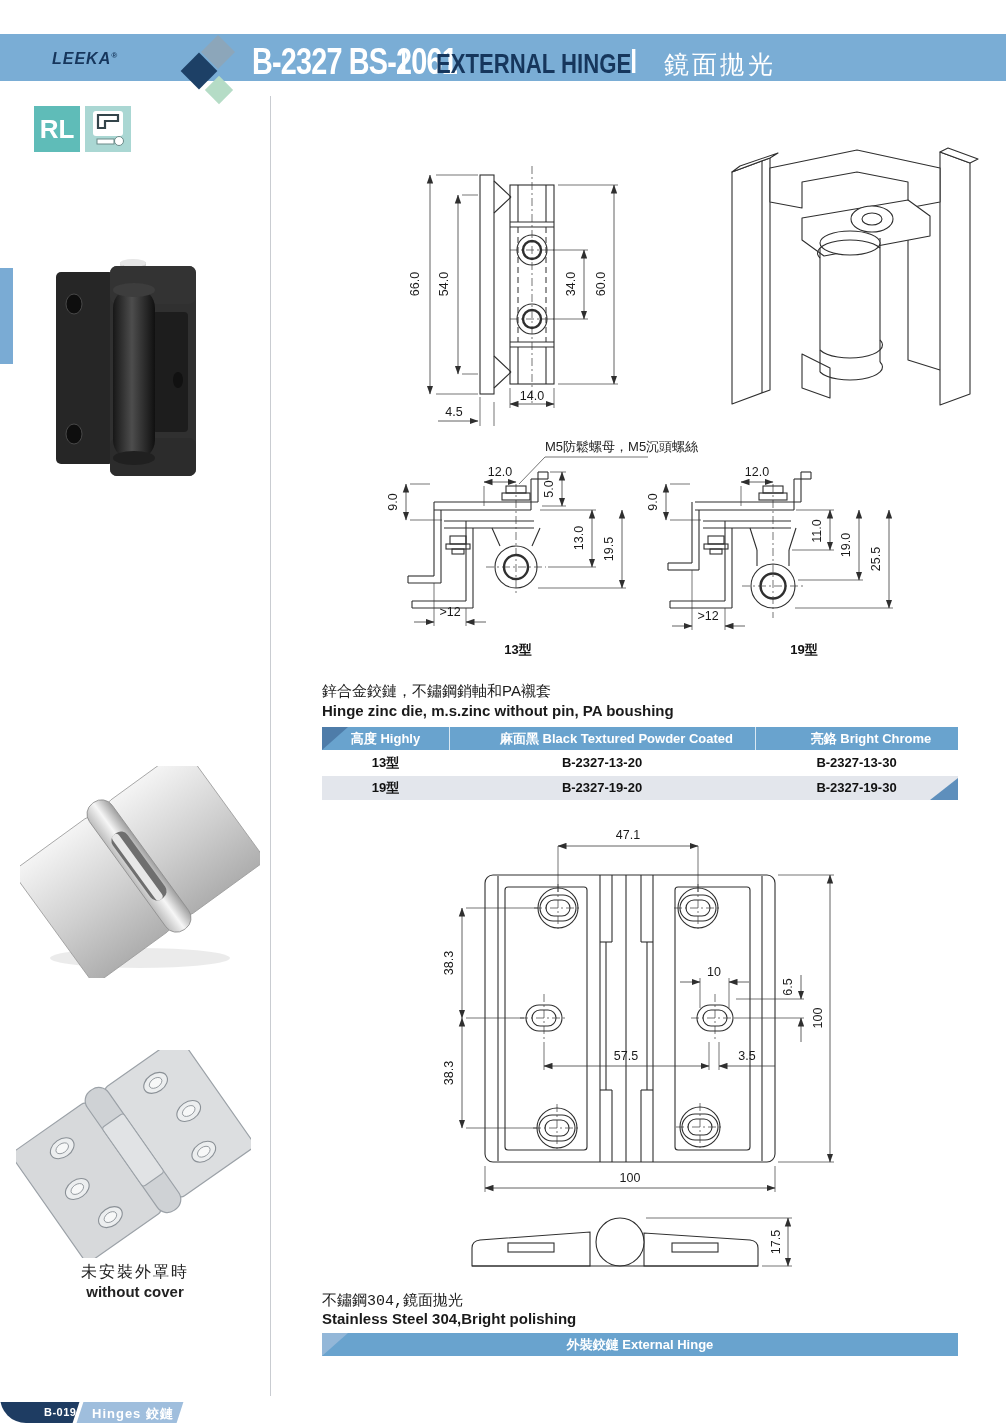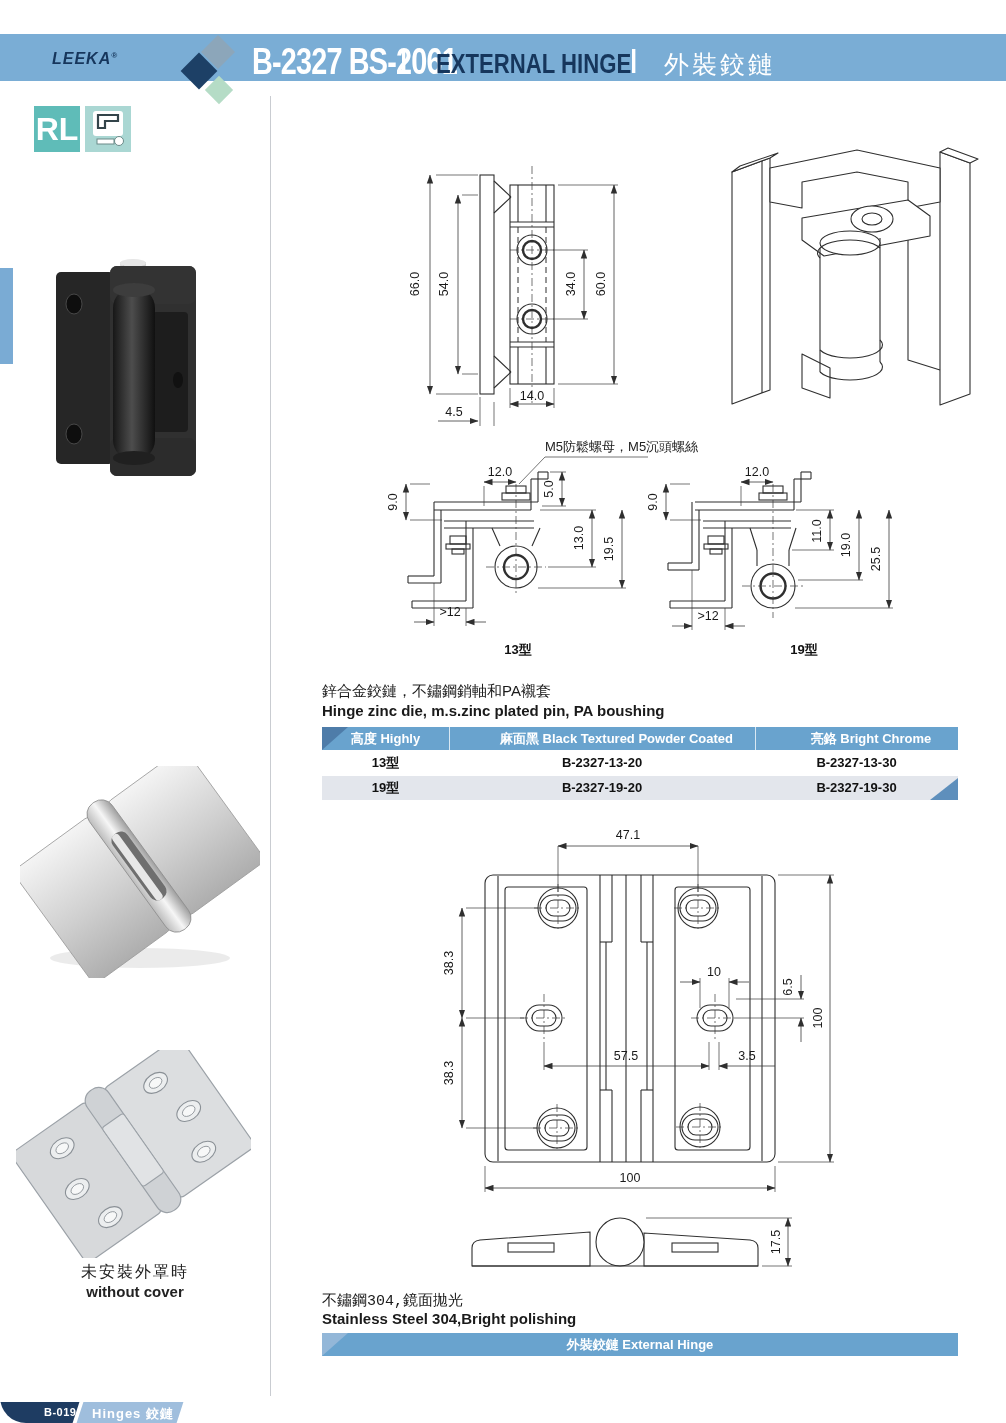--- a/index.html
+++ b/index.html
@@ -19,21 +19,21 @@
          transform:scaleX(.8);transform-origin:left top;white-space:nowrap;}
   .hsep{color:#fff;font-size:26px;font-weight:bold;top:44px;}
   #hsep1{left:400px;}
   #hsep2{left:630px;}
   #title-en{left:436px;top:49px;color:#16365c;font-weight:bold;font-size:27px;letter-spacing:0;
             transform:scaleX(.82);transform-origin:left top;white-space:nowrap;}
   #title-zh{left:664px;top:48px;color:#fff;font-size:25px;letter-spacing:3px;white-space:nowrap;}
 
   
   #rl-badge{left:34px;top:106px;width:46px;height:46px;background:#5fbcb8;color:#fff;
-            font-weight:bold;font-size:32px;text-align:center;line-height:46px;}
+            font-weight:bold;font-size:26px;text-align:center;line-height:46px;}
   #hinge-badge{left:85px;top:106px;width:46px;height:46px;background:#aad7d3;}
 
   #divider{left:270px;top:96px;width:1px;height:1300px;background:#c9ccd1;}
   #accent-bar{left:0;top:268px;width:13px;height:96px;background:#7aabd4;}
 
   
   .zhtext{font-size:15px;color:#1a1a1a;}
   .entext{font-size:15px;font-weight:bold;color:#1a1a1a;}
   #photo-cap-zh{left:30px;top:1262px;width:210px;text-align:center;font-size:16px;letter-spacing:2px;color:#222;}
   #photo-cap-en{left:30px;top:1283px;width:210px;text-align:center;font-size:15px;font-weight:bold;color:#222;}
@@ -102,21 +102,21 @@
 
   <div class="abs" id="header-bar"></div>
   <div class="abs" id="brand"><span>LEEKA</span><sup>®</sup></div>
   <div class="abs dia" id="dia1"></div>
   <div class="abs dia" id="dia2"></div>
   <div class="abs dia" id="dia3"></div>
   <div class="abs" id="model">B-2327 BS-2061</div>
   <div class="abs hsep" id="hsep1">|</div>
   <div class="abs" id="title-en">EXTERNAL HINGE</div>
   <div class="abs hsep" id="hsep2">|</div>
-  <div class="abs" id="title-zh">外裝鉸鏈</div>
+  <div class="abs" id="title-zh">鏡面拋光</div>
 
   <div class="abs" id="rl-badge"><span>RL</span></div>
   <div class="abs" id="hinge-badge">
     <svg width="46" height="46">
       <rect x="8" y="5" width="30" height="25" rx="3" fill="#fff"></rect>
       <path d="M13,9 v13 h7 v-7 h13 v-6 z" fill="none" stroke="#33444a" stroke-width="2.2"></path>
       <circle cx="34" cy="35" r="4.5" fill="#fff" stroke="#6a8a88" stroke-width="1"></circle>
       <rect x="12" y="33" width="17" height="5" fill="#fff" stroke="#6a8a88" stroke-width="1"></rect>
     </svg>
   </div>
@@ -389,21 +389,21 @@
     <line class="xl" x1="46" y1="120" x2="46" y2="180"></line>
       <line class="xl" x1="79" y1="158" x2="79" y2="180"></line>
     <line class="dl" x1="26" y1="176" x2="46" y2="176" marker-end="url(#aE)"></line>
     <line class="dl" x1="79" y1="176" x2="99" y2="176" marker-start="url(#aS)"></line>
     <text x="62" y="170" text-anchor="middle">&gt;12</text>
   </svg>
   <div class="abs dwgcap" id="cap13">13型</div>
   <div class="abs dwgcap" id="cap19">19型</div>
 
   <div class="abs zhtext" id="t1zh">鋅合金鉸鏈，不鏽鋼銷軸和PA襯套</div>
-  <div class="abs entext" id="t1en">Hinge zinc die, m.s.zinc plated pin, PA boushing</div>
+  <div class="abs entext" id="t1en">Hinge zinc die, m.s.zinc without pin, PA boushing</div>
   <div class="tbl" style="left:322px;top:727px">
     <div class="thead">
       <div class="tri-tl"></div>
       <div class="th c1">高度 Highly</div>
       <div class="th c2">麻面黑 Black Textured Powder Coated</div>
       <div class="th c3">亮鉻 Bright Chrome</div>
     </div>
     <div class="trow">
       <div class="td c1">13型</div>
       <div class="td c2">B-2327-13-20</div>

